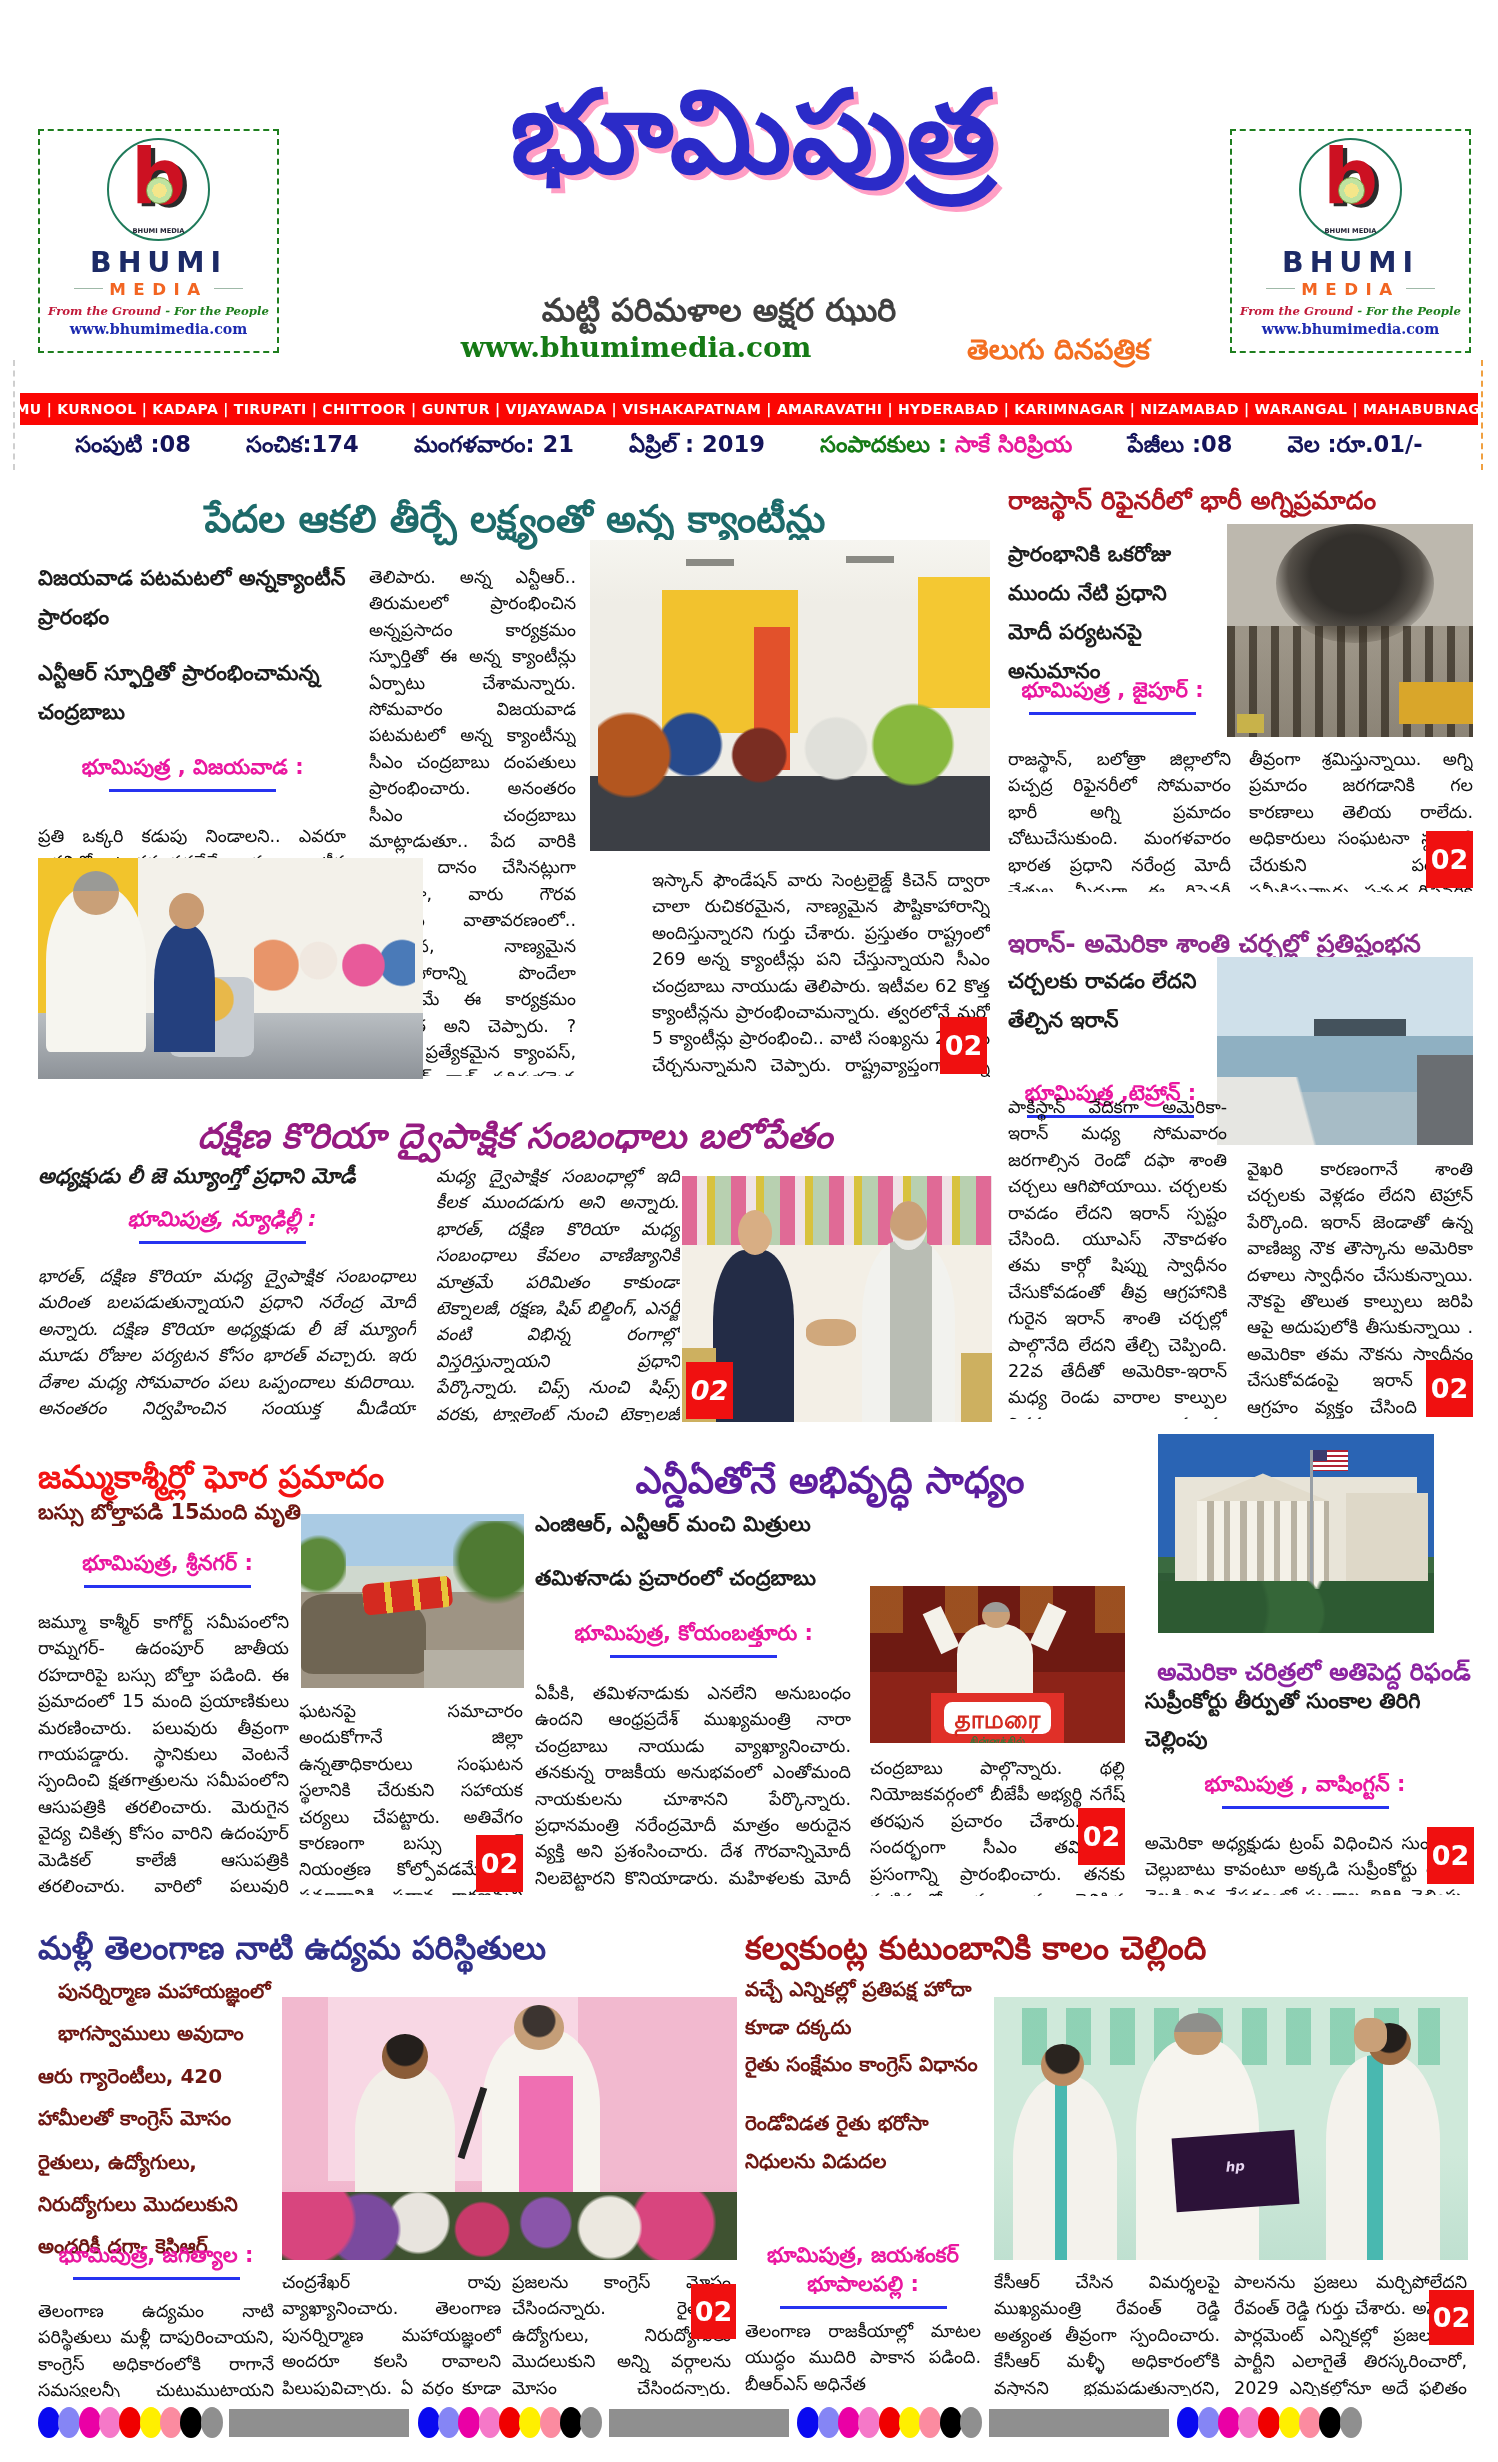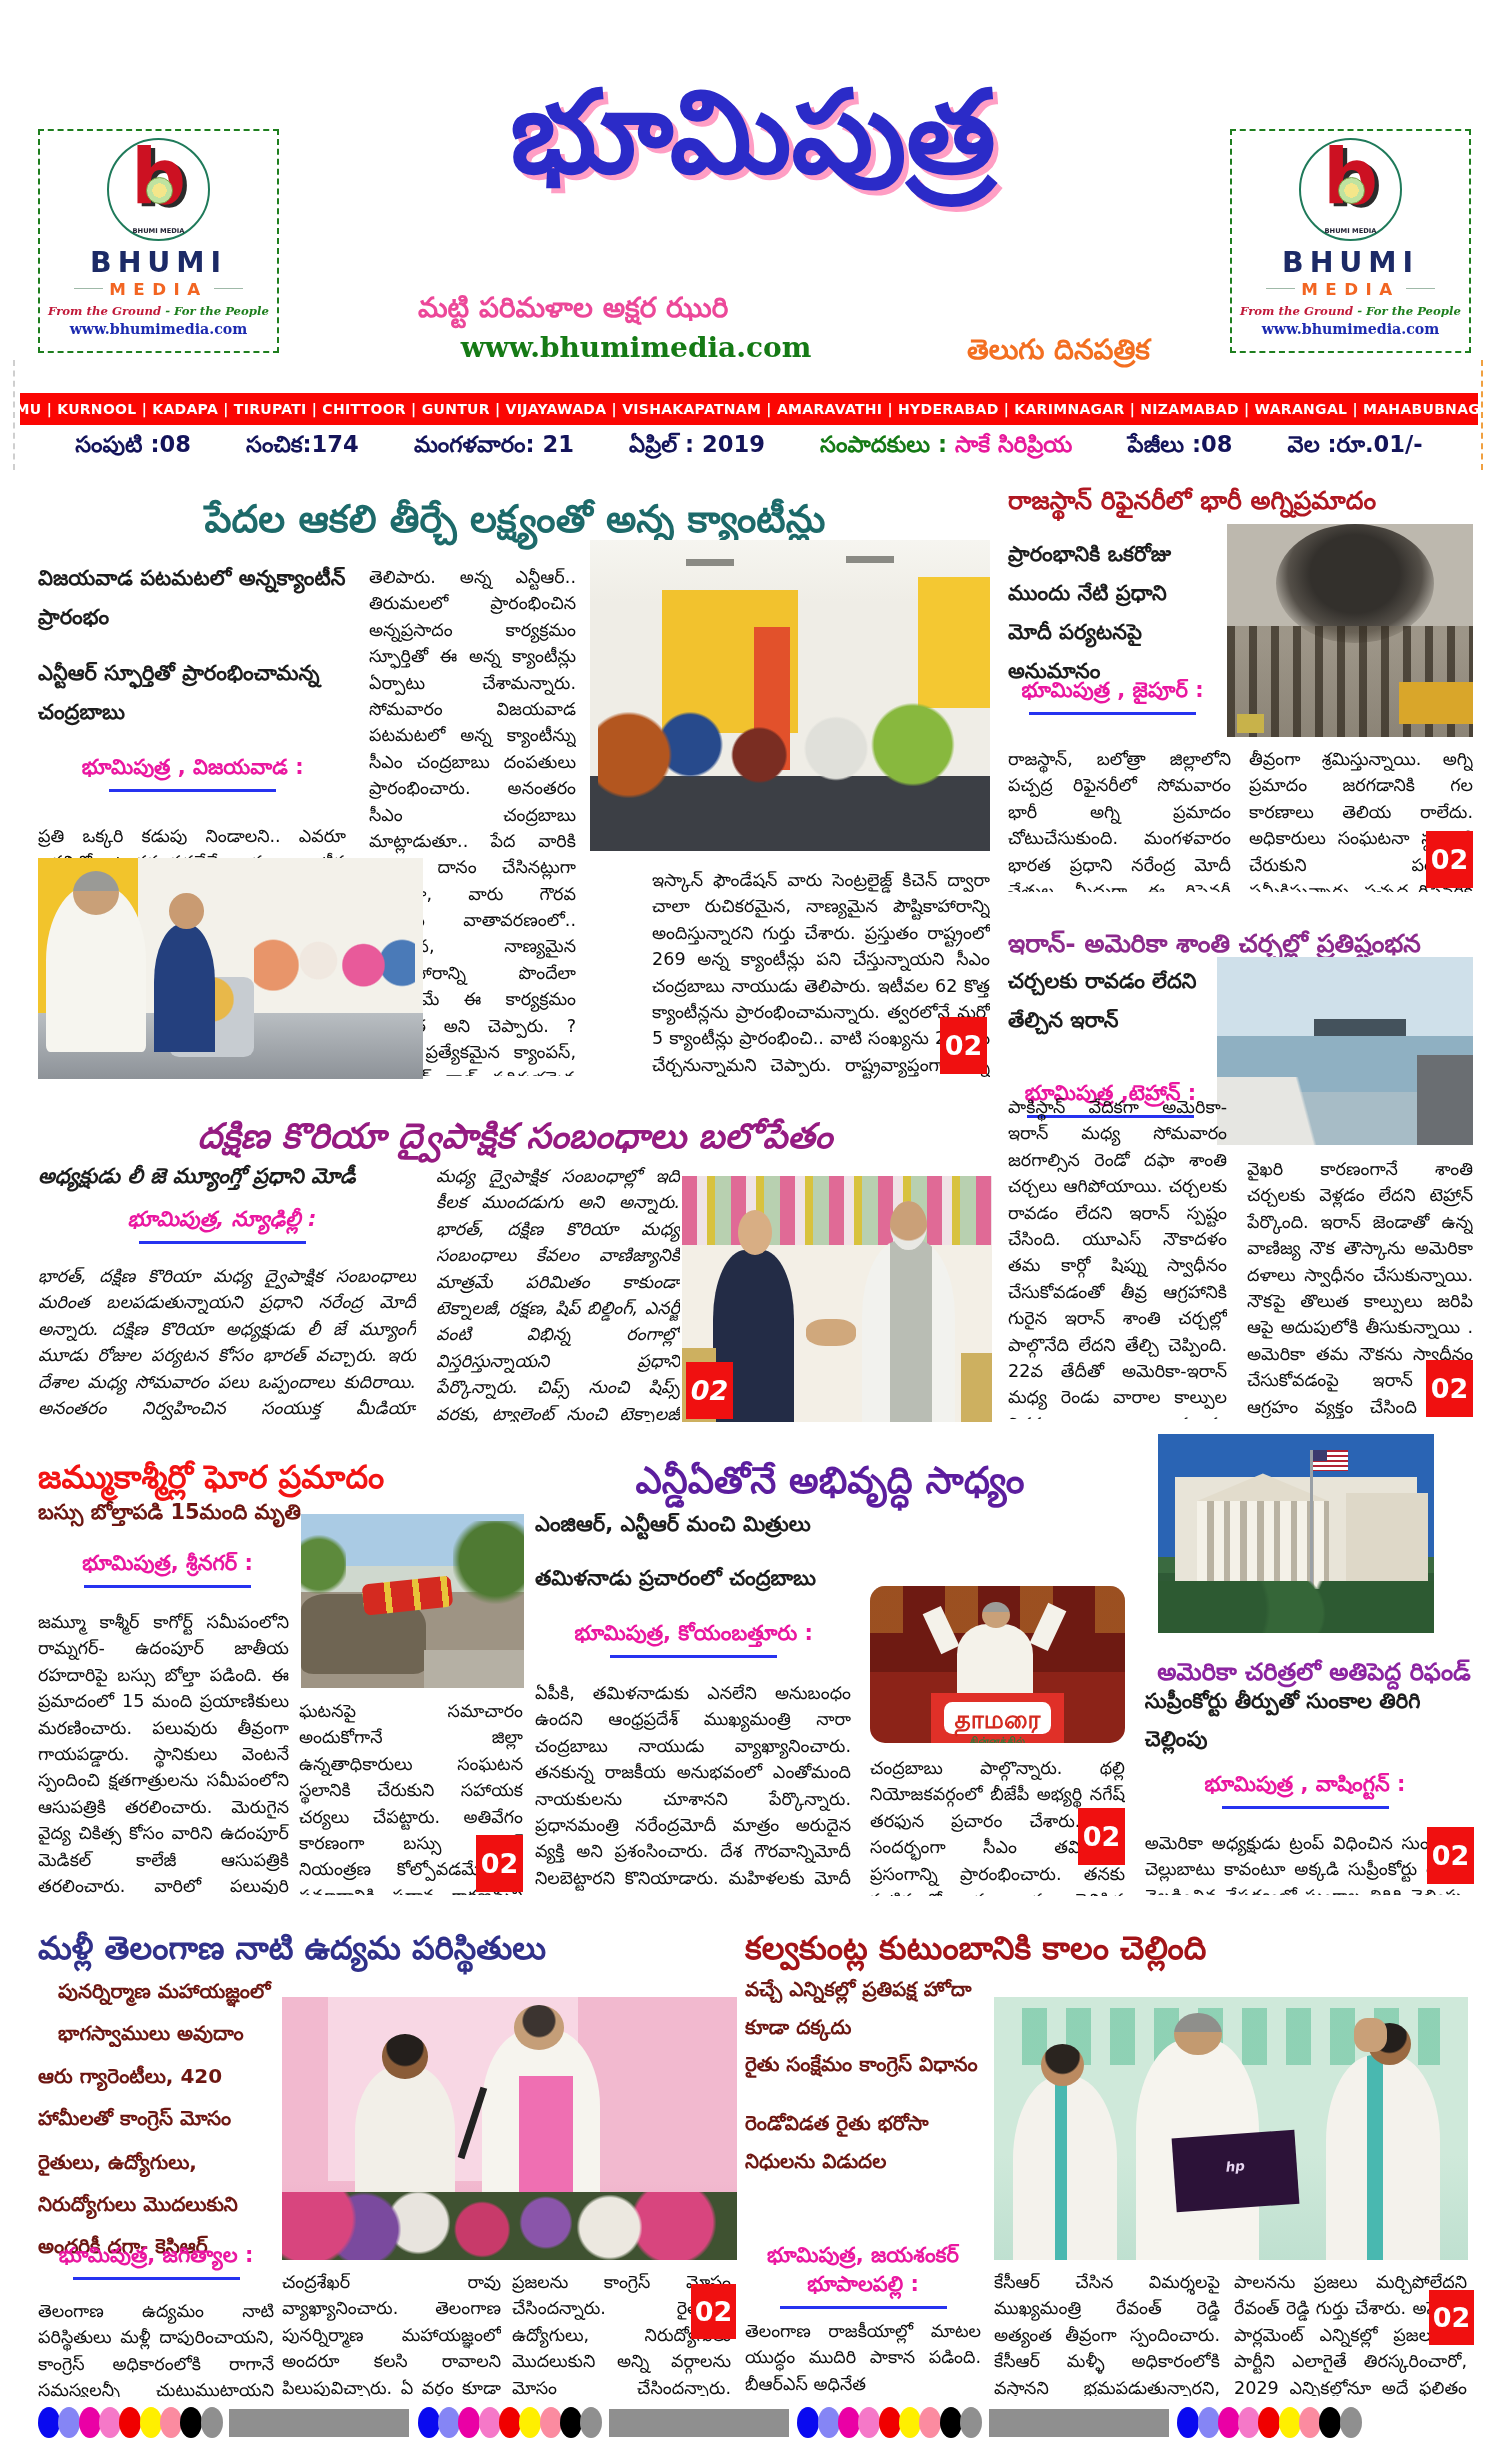--- a/index.html
+++ b/index.html
@@ -19,21 +19,21 @@
   .logo-mini{position:absolute;bottom:3.3px;width:100%;text-align:center;font-size:6.7px;font-weight:700;color:#223;}
   .logo-name{margin-top:5px;font-size:28.4px;font-weight:800;letter-spacing:5.9px;color:#1c2a66;}
   .logo-type{display:flex;align-items:center;gap:6.7px;font-size:16.7px;font-weight:800;letter-spacing:7.5px;color:#f26522;}
   .logo-type:before,.logo-type:after{content:"";width:28.4px;border-top:1.7px solid #9fb9a8;}
   .logo-slogan{margin-top:5px;font-size:11.7px;font-family:"DejaVu Serif",serif;font-style:italic;font-weight:700;}
   .logo-slogan .sl1{color:#c11a3a;}
   .logo-slogan .sl2{color:#1e7e1e;}
   .logo-site{margin-top:3.3px;font-size:14.2px;font-family:"DejaVu Serif",serif;font-weight:700;color:#1c2ab0;}
   #masthead-title{left:301px;top:23.4px;width:904px;text-align:center;font-size:115px;font-weight:800;
                   color:#2b2bc8;text-shadow:5px 5px 0 #ff9ec4;line-height:1.9;white-space:nowrap;overflow:hidden;}
-  #masthead-tagline{left:418px;top:291px;width:602px;font-size:28px;font-weight:800;color:#ec4899;}
+  #masthead-tagline{left:418px;top:291px;width:602px;text-align:center;font-size:32px;font-weight:800;color:#404040;}
   #masthead-site{left:335px;top:331px;width:602px;text-align:center;font-size:28px;font-weight:800;
                  font-family:"DejaVu Serif",serif;color:#157a15;}
   #edition-label{left:933px;top:333px;width:251px;text-align:center;font-size:28px;font-weight:800;color:#f36f21;}
   #cities-bar{left:20px;top:393px;width:1458px;height:32px;background:#fb0603;color:#fff;
               display:flex;align-items:center;justify-content:center;font-size:14px;font-weight:700;
               letter-spacing:0.3px;white-space:nowrap;overflow:hidden;}
   #info-bar{left:20px;top:428px;width:1458px;height:38px;display:flex;align-items:center;
             justify-content:space-evenly;font-size:22.6px;font-weight:800;color:#14145a;}
   #info-bar .ed-label{color:#157a15;}
   #info-bar .ed-name{color:#e8199b;}
@@ -50,21 +50,21 @@
   .jump{position:absolute;width:47px;height:57px;background:#f01010;color:#fff;display:flex;
         align-items:center;justify-content:center;font-size:27px;font-weight:800;}
   .photo{position:absolute;overflow:hidden;}
   
   #ph-canteen1{background:linear-gradient(180deg,#f6f5f0 0%,#efede6 20%,#efede6 100%);}
   #ph-canteen2{background:linear-gradient(90deg,#f2c42c 0 26%,#f3f1ea 26% 100%);}
   #ph-refinery{background:linear-gradient(180deg,#bdb8ae 0 55%,#9a958b 100%);}
   #ph-sea{background:linear-gradient(180deg,#cfe0ea 0 42%,#8fb0c2 42% 72%,#a7bcc6 72% 100%);}
   #ph-korea{background:#f3efe6;}
   #ph-bus{background:linear-gradient(180deg,#aacbe4 0 30%,#cfd8ce 30% 45%,#9e9484 45% 100%);}
-  #ph-rally{background:linear-gradient(180deg,#6e1a12 0 55%,#8c2318 55% 100%);border-radius:15px;}
+  #ph-rally{background:linear-gradient(180deg,#6e1a12 0 55%,#8c2318 55% 100%);}
   #ph-court{background:linear-gradient(180deg,#2a64b4 0 62%,#3a6a40 62% 70%,#2f5a36 70% 100%);}
   #ph-kcr{background:linear-gradient(180deg,#f2b9cf 0 70%,#e8a8c4 100%);}
   #ph-revanth{background:linear-gradient(180deg,#cfe9da 0 60%,#bfe0d0 100%);}
   .podium-panel{position:absolute;left:10%;top:18%;width:80%;height:64%;background:#fff;border-radius:8.4px;
                 text-align:center;color:#d42a20;font-weight:800;font-size:25px;line-height:1.2;padding-top:3.3px;box-sizing:border-box;}
   .podium-sub{display:block;font-size:11px;color:#2a7a3a;font-weight:700;}
   .hp-label{position:absolute;left:0;top:34%;width:100%;text-align:center;color:#e8d7f2;
             font-size:13.4px;font-weight:700;font-style:italic;}
   
   #dots-strip{left:38px;top:2406px;width:1422px;height:33px;display:flex;align-items:center;}

